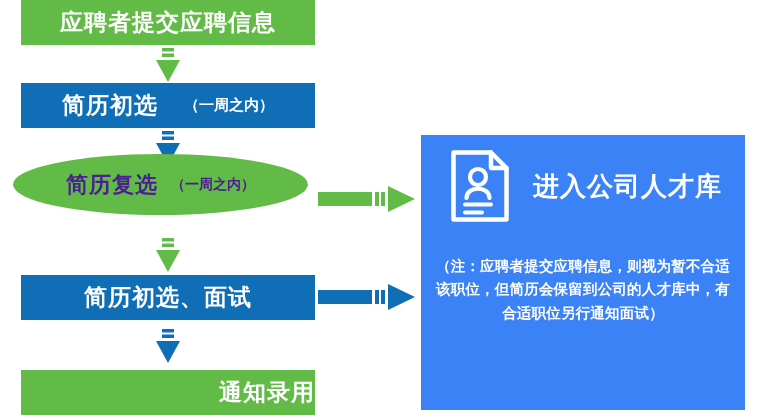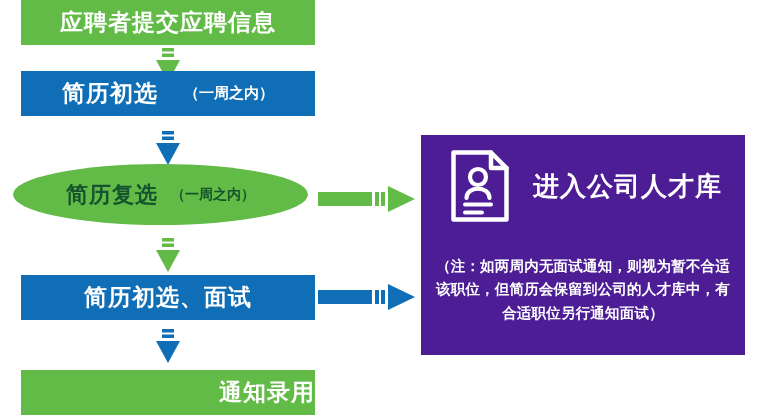--- a/index.html
+++ b/index.html
@@ -40,30 +40,30 @@
     font-weight: bold;
     margin-left: 14px;
     letter-spacing: 0px;
   }
   .green { background: #62bb46; }
   .blue  { background: #0f6eb5; }
 
   .ellipse {
     position: absolute;
     left: 13px;
-    top: 164px;
+    top: 154px;
     width: 295px;
     height: 61px;
     background: #62bb46;
     border-radius: 50% / 50%;
     display: flex;
     align-items: center;
     justify-content: center;
     box-sizing: border-box;
-    color: #14532d;
+    color: #4c1d95;
     white-space: nowrap;
   }
   .ellipse .main {
     font-size: 22px;
     font-weight: bold;
     letter-spacing: 1px;
   }
   .ellipse .sub {
     font-size: 14px;
     font-weight: bold;
@@ -85,22 +85,22 @@
     height: 26px;
   }
   .h-arrow svg { display: block; }
 
   
   #talent-panel {
     position: absolute;
     left: 421px;
     top: 135px;
     width: 324px;
-    height: 220px;
-    background: #4c1d95;
+    height: 275px;
+    background: #3b82f6;
     box-sizing: border-box;
   }
   #panel-head {
     position: absolute;
     left: 28px;
     top: 13px;
     display: flex;
     align-items: center;
   }
   #panel-head .doc-icon { width: 62px; height: 76px; display: block; }
@@ -135,21 +135,21 @@
   </div>
 
   <div class="v-arrow" style="top:48px;">
     <svg width="32" height="36" viewBox="0 0 32 36" aria-hidden="true">
       <rect x="10" y="0" width="12" height="3.5" fill="#62bb46"></rect>
       <rect x="10" y="5.5" width="12" height="3.5" fill="#62bb46"></rect>
       <polygon points="4,12 28,12 16,34" fill="#62bb46"></polygon>
     </svg>
   </div>
 
-  <div class="node blue" style="top:71px;gap:12px;">
+  <div class="node blue" style="top:83px;gap:12px;">
     <span class="main">简历初选</span>
     <span class="sub">（一周之内）</span>
   </div>
 
   <div class="v-arrow" style="top:131px;">
     <svg width="32" height="36" viewBox="0 0 32 36" aria-hidden="true">
       <rect x="10" y="0" width="12" height="3.5" fill="#0f6eb5"></rect>
       <rect x="10" y="5.5" width="12" height="3.5" fill="#0f6eb5"></rect>
       <polygon points="4,12 28,12 16,34" fill="#0f6eb5"></polygon>
     </svg>
@@ -211,16 +211,16 @@
           <path d="M42 4.5 V20 H57.5" fill="none" stroke="#ffffff" stroke-width="4.5" stroke-linejoin="round" stroke-linecap="round"></path>
           <circle cx="29" cy="29" r="8" fill="none" stroke="#ffffff" stroke-width="4.2"></circle>
           <path d="M17.5 50 C17.5 37.5 40.5 37.5 40.5 50" fill="none" stroke="#ffffff" stroke-width="4.2" stroke-linecap="round"></path>
           <line x1="16" y1="56.5" x2="42" y2="56.5" stroke="#ffffff" stroke-width="4" stroke-linecap="round"></line>
           <line x1="16" y1="64.5" x2="33" y2="64.5" stroke="#ffffff" stroke-width="4" stroke-linecap="round"></line>
         </svg>
       </span>
       <span id="panel-title">进入公司人才库</span>
     </div>
 
-    <div id="panel-note">（注：如两周内无面试通知，则视为暂不合适该职位，但简历会保留到公司的人才库中，有合适职位另行通知面试）</div>
+    <div id="panel-note">（注：应聘者提交应聘信息，则视为暂不合适该职位，但简历会保留到公司的人才库中，有合适职位另行通知面试）</div>
   </div>
 
 </div>
 
 </body></html>

